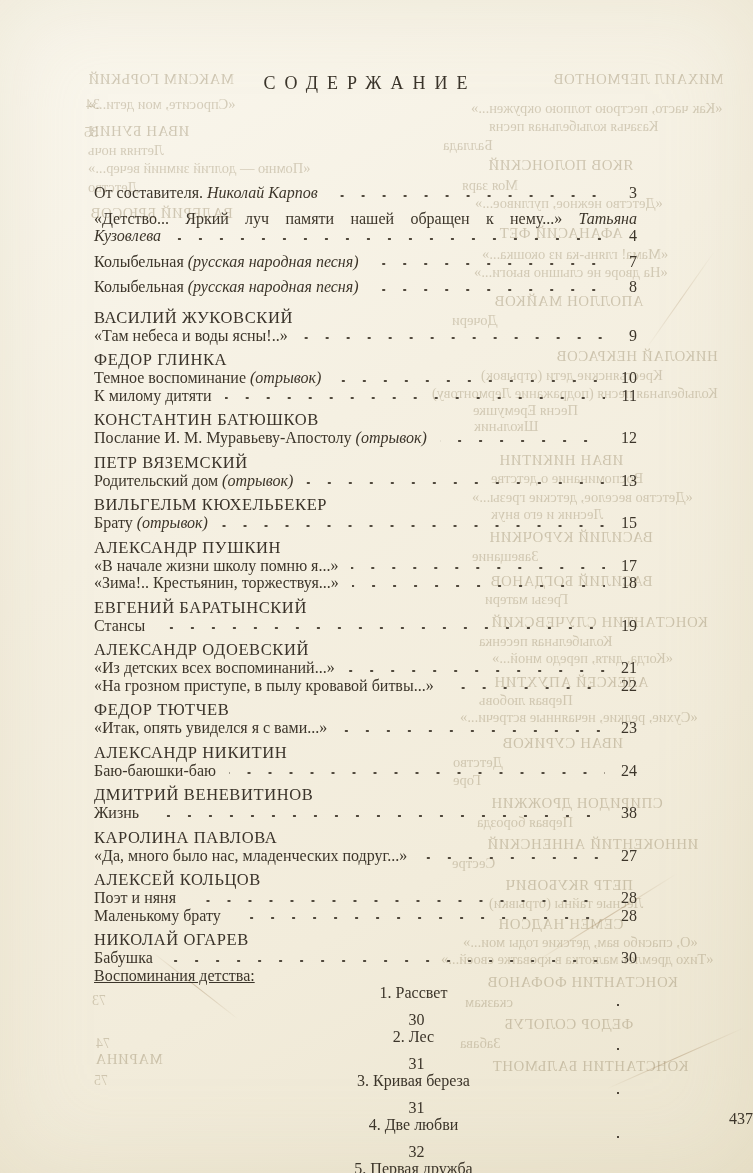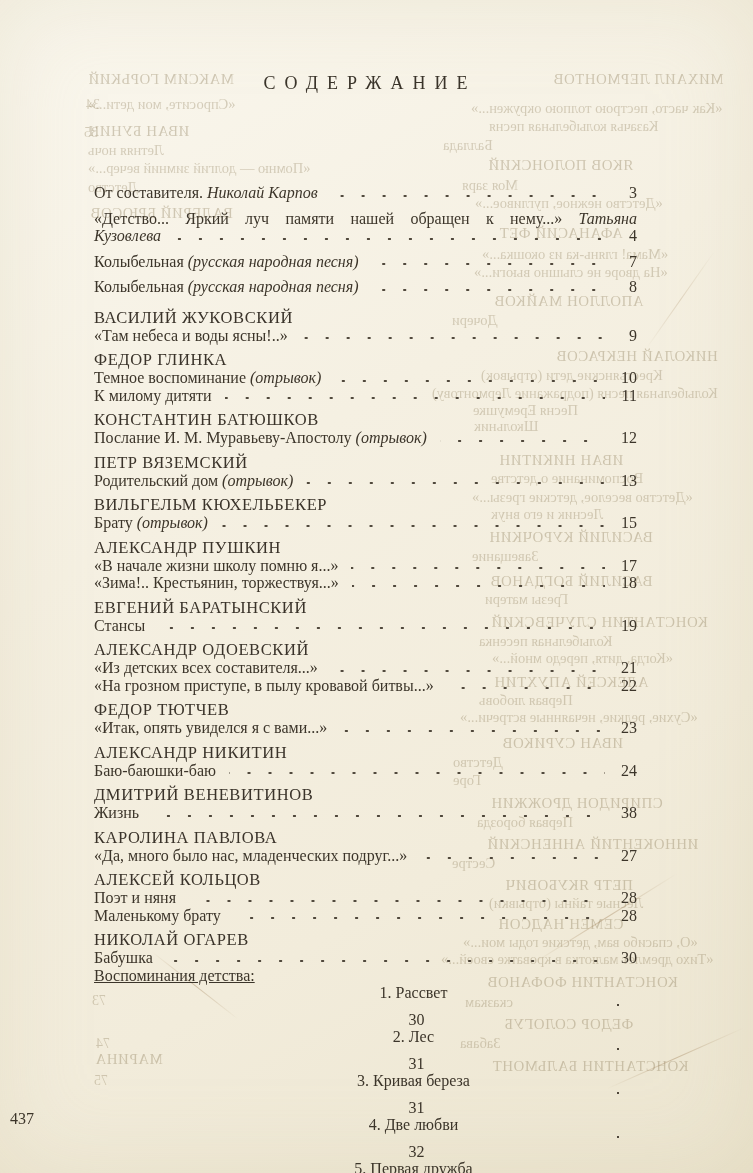--- a/index.html
+++ b/index.html
@@ -64,22 +64,22 @@
   .pg{min-width:22px;text-align:right;font-size:16px;}
   .section{margin-top:6px;}
   .sec-h{
     font-size:16.5px;line-height:19px;
     letter-spacing:.6px;
     color:#3a332a;
   }
   .indent{padding-left:96px;flex-direction:column;}
   .lbl .txt{white-space:nowrap;text-decoration:underline;}
   .footer{
-    position:absolute;left:10px;right:0;top:1110px;
-    text-align:left;font-size:16px;color:#3c352a;
+    position:absolute;left:4px;right:0;top:1110px;
+    text-align:right;font-size:16px;color:#3c352a;
   }
 </style>
 </head>
 <body>
 
 <div class="page">
 
   <div class="ghost-layer" id="ghosts">
       <span class="ghost caps" style="top: 72px; left: 88px;">МАКСИМ ГОРЬКИЙ</span>
       <span class="ghost" style="top: 97px; left: 88px;">«Спросите, мои дети...»</span>
@@ -245,21 +245,21 @@
           <div class="sec-h">ЕВГЕНИЙ БАРАТЫНСКИЙ</div>
           <div class="toc-row">
             <span class="txt"><span class="part">Стансы</span></span>
             <span class="leader"></span>
             <span class="pg">19</span>
           </div>
         </div>
         <div class="section">
           <div class="sec-h">АЛЕКСАНДР ОДОЕВСКИЙ</div>
           <div class="toc-row">
-            <span class="txt"><span class="part">«Из детских всех составителя...»</span></span>
+            <span class="txt"><span class="part">«Из детских всех воспоминаний...»</span></span>
             <span class="leader"></span>
             <span class="pg">21</span>
           </div>
           <div class="toc-row">
             <span class="txt"><span class="part">«На грозном приступе, в пылу кровавой битвы...»</span></span>
             <span class="leader"></span>
             <span class="pg">22</span>
           </div>
         </div>
         <div class="section">

